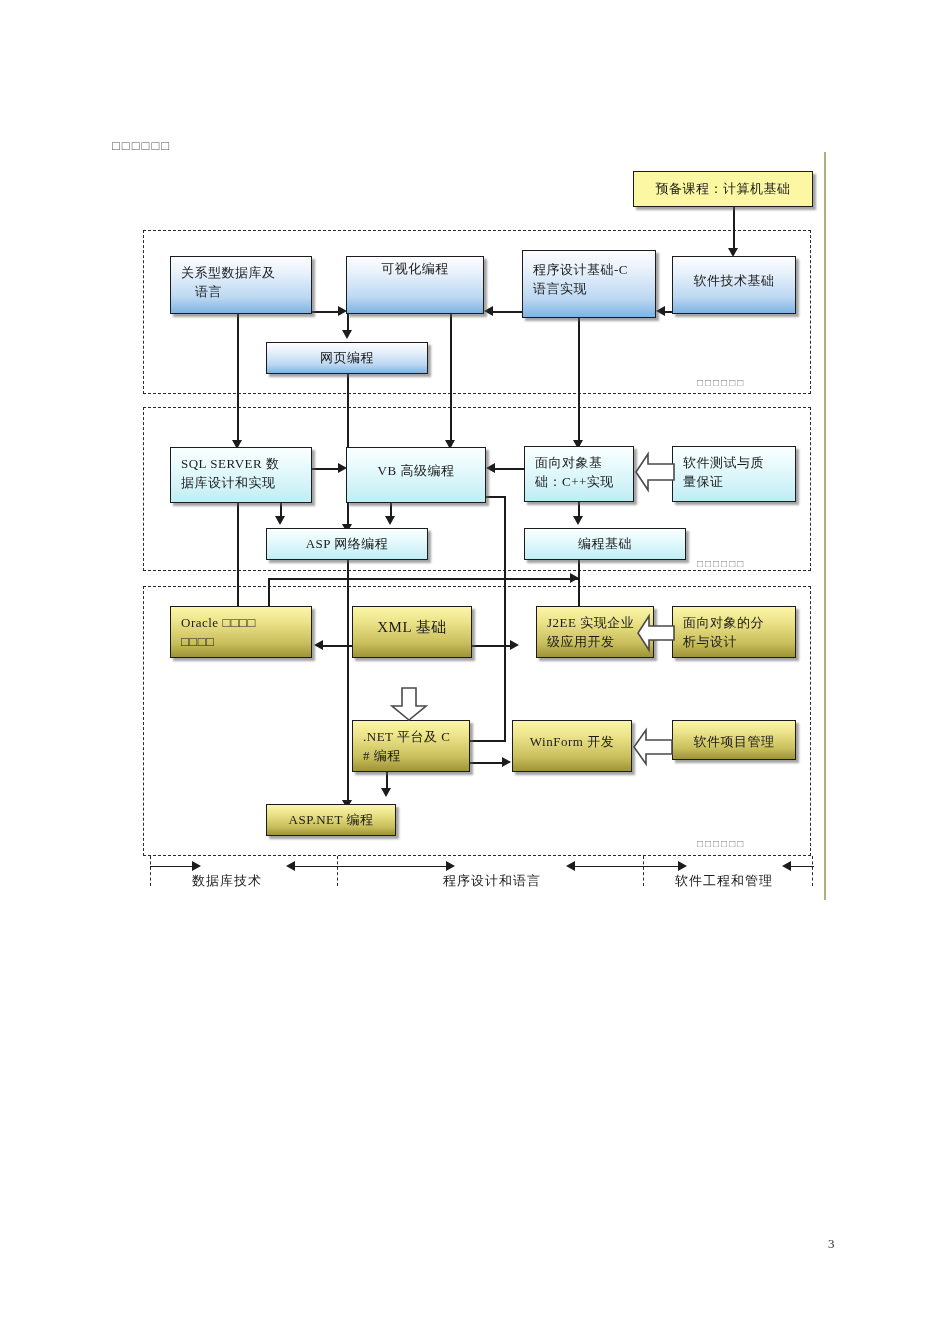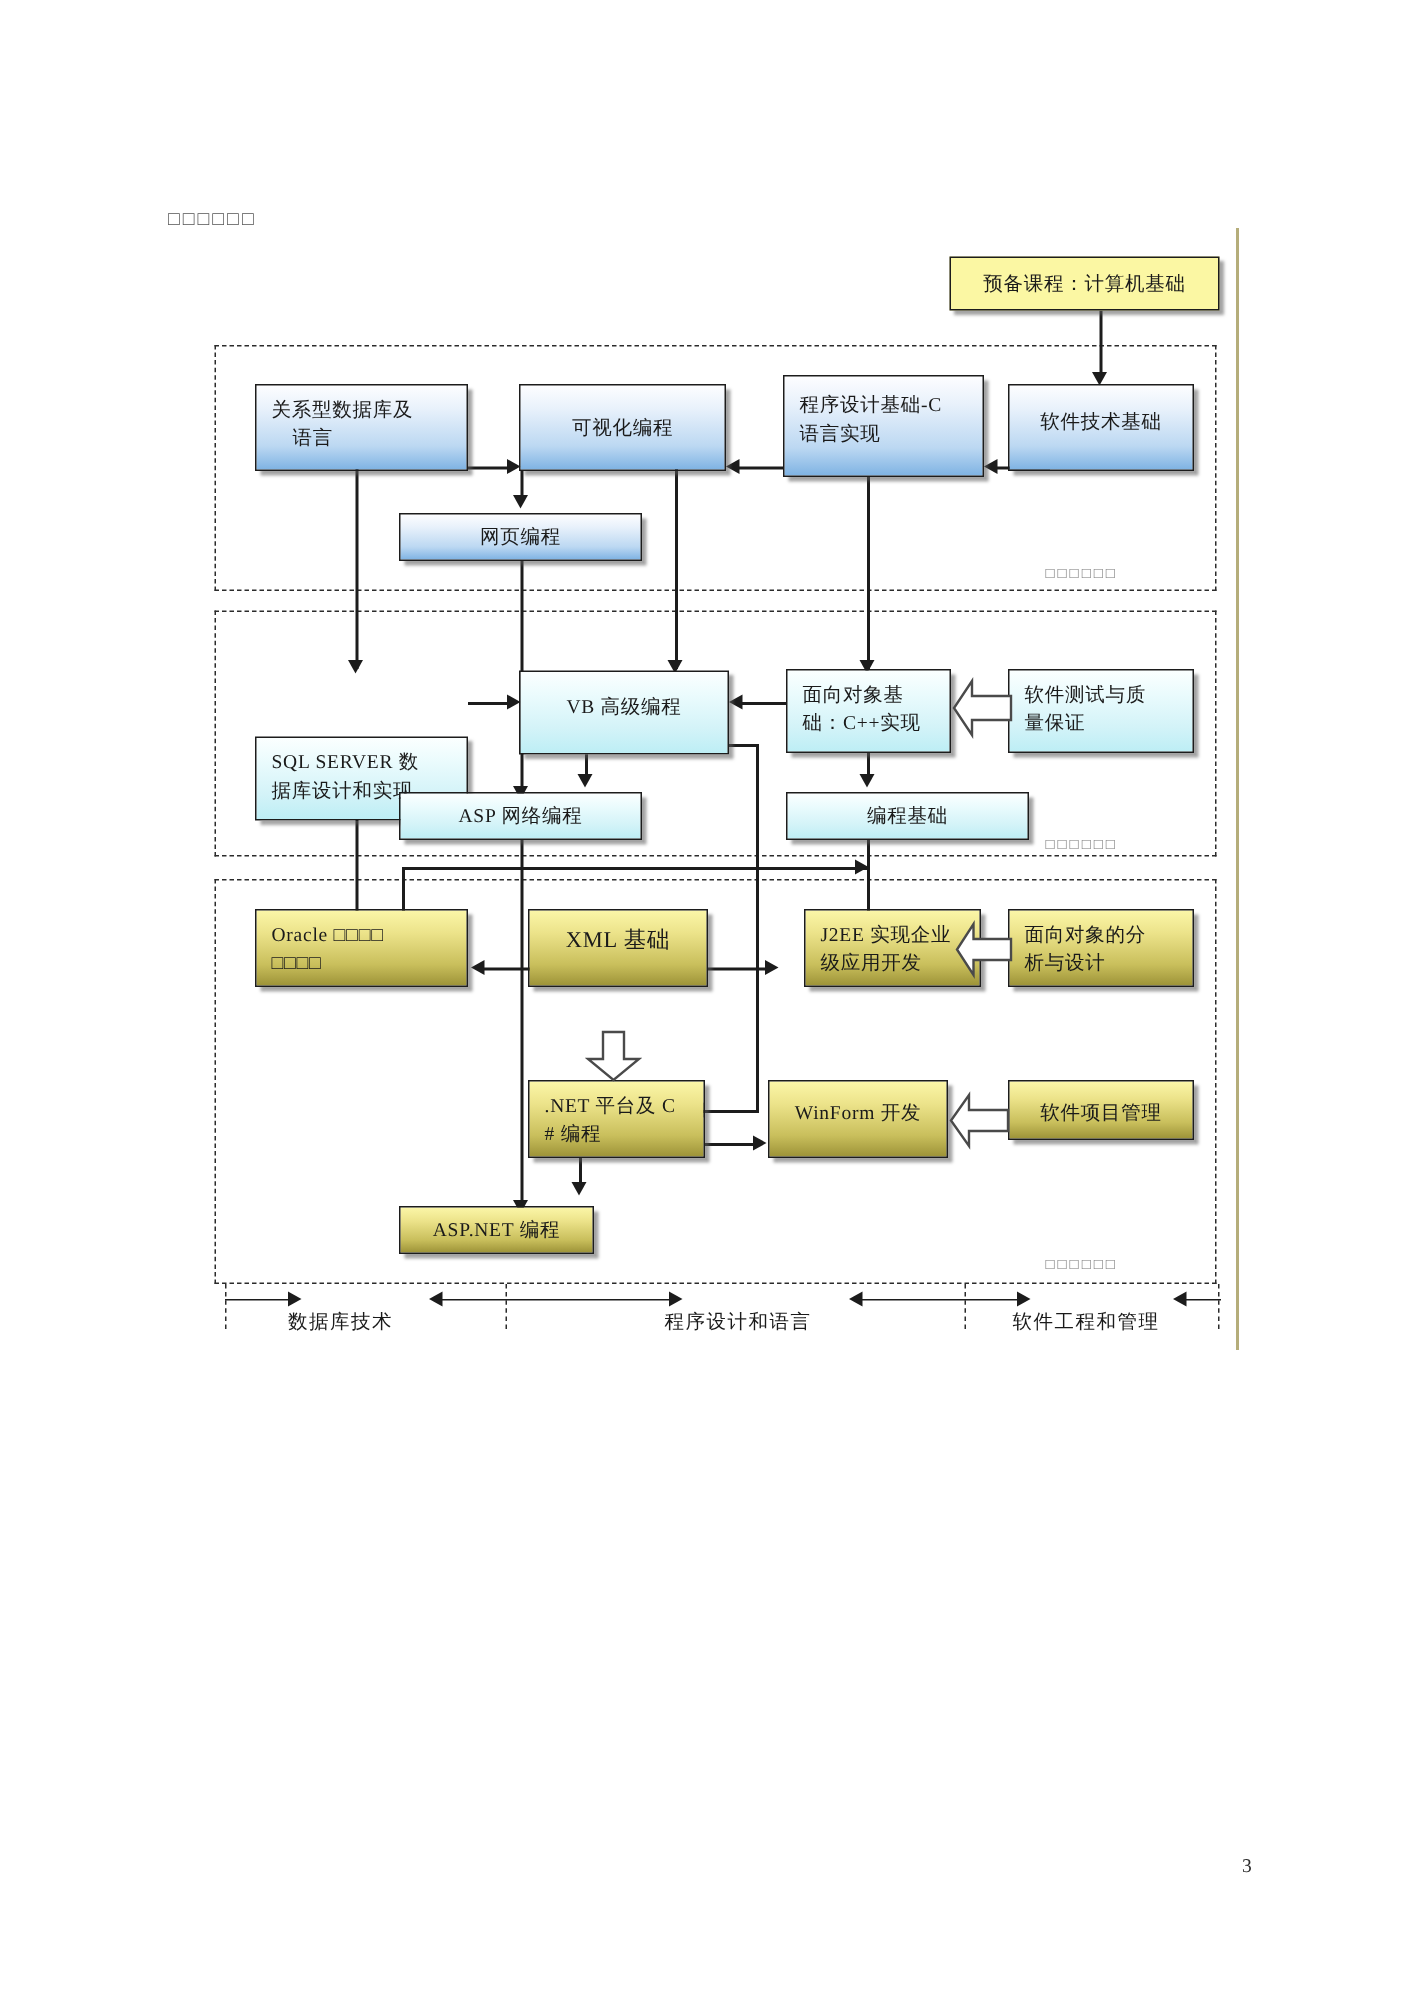--- a/index.html
+++ b/index.html
@@ -100,21 +100,21 @@
   <div class="ar ar-d" style="left:728px;top:248px;"></div>
 
   <div class="band" style="left:143px;top:230px;width:668px;height:164px;"></div>
   <div class="band-label" style="left:697px;top:377px;">□□□□□□</div>
 
   <div class="node n-blue" style="left:170px;top:256px;width:142px;height:58px;">
     <span>关系型数据库及</span>
     <span style="margin-left:14px;">语言</span>
   </div>
 
-  <div class="node n-blue center" style="left:346px;top:256px;width:138px;height:58px;padding-top:18px;">
+  <div class="node n-blue center" style="left:346px;top:256px;width:138px;height:58px;padding-top:2px;">
     <span>可视化编程</span>
   </div>
 
   <div class="node n-blue" style="left:522px;top:250px;width:134px;height:68px;padding-top:9px;">
     <span>程序设计基础-C</span>
     <span>语言实现</span>
   </div>
 
   <div class="node n-blue center" style="left:266px;top:342px;width:162px;height:32px;padding-top:5px;">
     <span>网页编程</span>
@@ -144,21 +144,21 @@
 
   <div class="ln lnv" style="left:578px;top:318px;height:128px;"></div>
   <div class="ar ar-d" style="left:573px;top:440px;"></div>
 
   <div class="ln lnv" style="left:347px;top:374px;height:156px;"></div>
   <div class="ar ar-d" style="left:342px;top:524px;"></div>
 
   <div class="band" style="left:143px;top:407px;width:668px;height:164px;"></div>
   <div class="band-label" style="left:697px;top:558px;">□□□□□□</div>
 
-  <div class="node n-cyan" style="left:170px;top:447px;width:142px;height:56px;margin-top:44px;">
+  <div class="node n-cyan" style="left:170px;top:447px;width:142px;height:56px;">
     <span>SQL SERVER 数</span>
     <span>据库设计和实现</span>
   </div>
 
   <div class="node n-cyan center" style="left:346px;top:447px;width:140px;height:56px;padding-top:13px;">
     <span>VB 高级编程</span>
   </div>
 
   <div class="node n-cyan" style="left:524px;top:446px;width:110px;height:56px;">
     <span>面向对象基</span>

